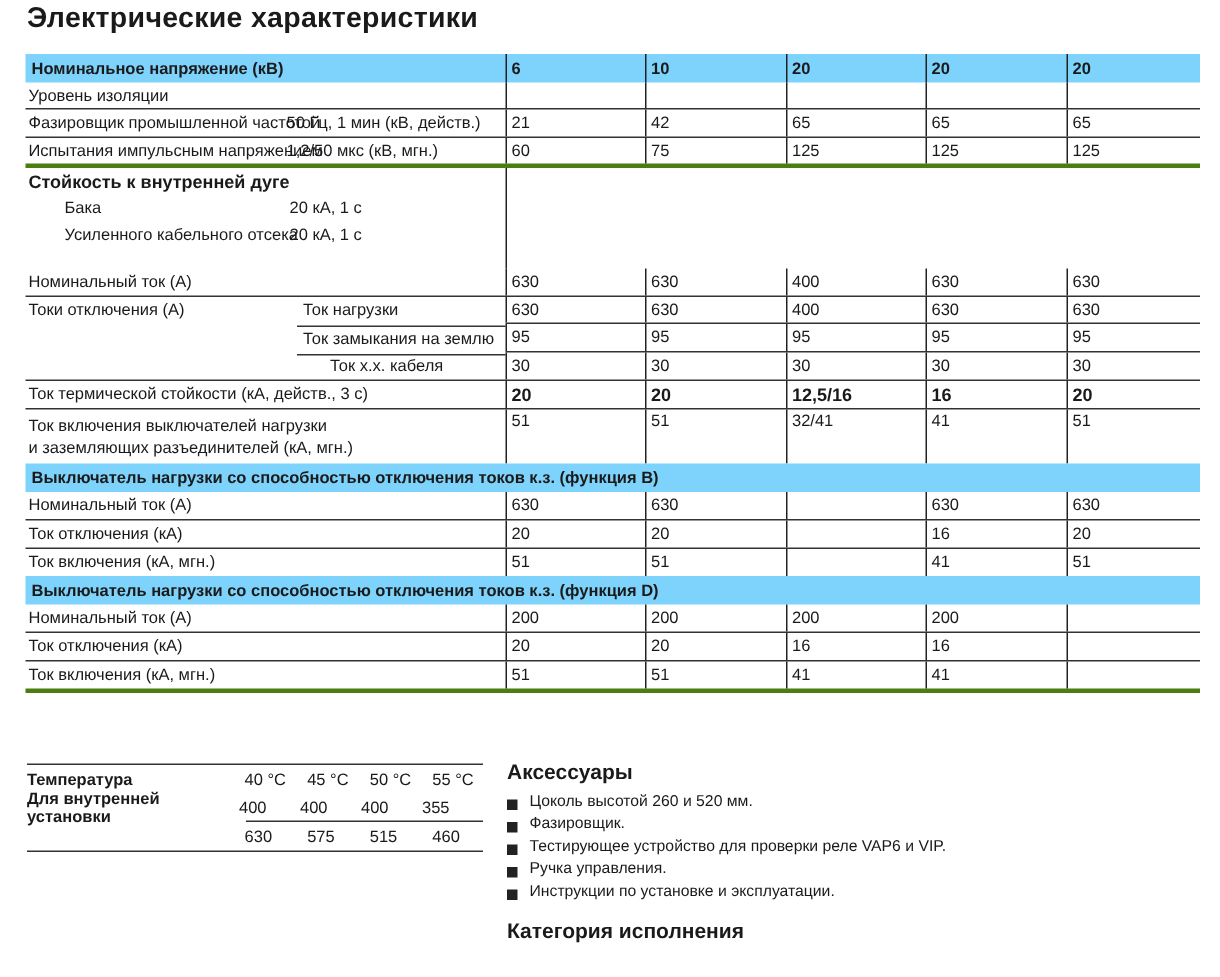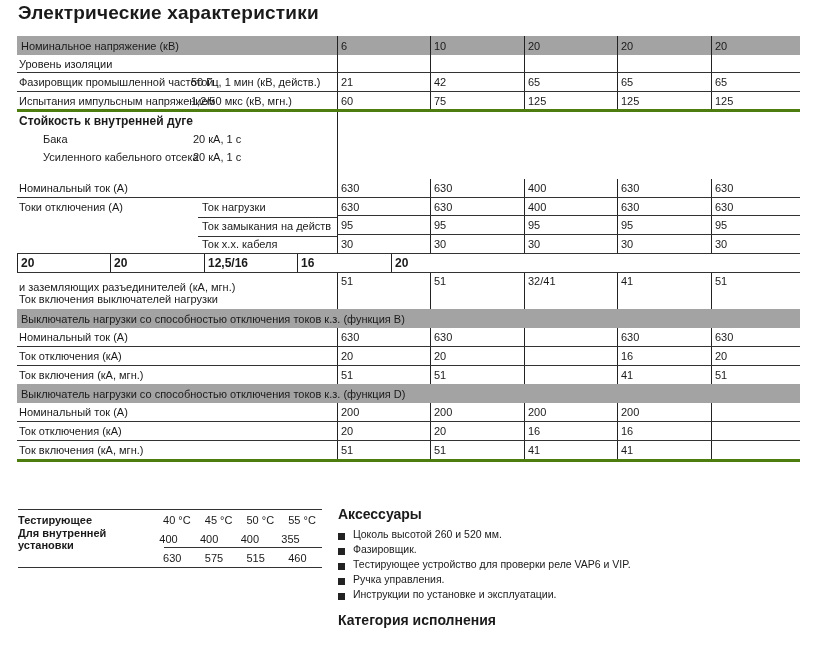--- a/index.html
+++ b/index.html
@@ -4,21 +4,21 @@
 <style>
   html, body { margin:0; padding:0; background:#fff; }
   body { width:813px; height:651px; position:relative; overflow:hidden;
          font-family:"Liberation Sans", sans-serif; color:#1a1a1a; }
   .title { position:absolute; left:18px; top:2px; font-size:19px; font-weight:bold; letter-spacing:0.2px; }
 
   .tbl { position:absolute; left:17px; top:36px; width:783px; }
   .row { position:relative; display:flex; box-sizing:border-box; border-bottom:1.5px solid #333; font-size:11px; }
   .row.thick { border-bottom:3px solid #4d7c0f;text-align:center; }
   .row.nob { border-bottom:none; }
-  .row.green { background:#a3a3a3; border-bottom:none; font-weight:normal; }
+  .row.green { background:#7dd3fc; border-bottom:none; font-weight:bold; }
   .lab { width:320px; box-sizing:border-box; padding:0 0 0 2px; display:flex; align-items:center; position:relative; }
   .lab .a { display:inline-block; }
   .lab .b { position:absolute; left:174px; }
   .lab .sub { position:absolute; left:181px; top:0; bottom:-1.5px; right:0; padding-left:4px; display:flex; align-items:center; border-bottom:1.5px solid #333; }
   .cells { display:flex; flex:1; }
   .c { box-sizing:border-box; border-left:1.5px solid #222; padding-left:3px; display:flex; align-items:center; }
   .c1{width:93px;} .c2{width:94px;} .c3{width:93px;} .c4{width:94px;} .c5{width:89px;}
   .row.green .c { border-left:1.5px solid #222; }
   .row.band .lab { width:100%; padding-left:4px; }
   .bold { font-weight:bold; font-size:12px; }
@@ -129,55 +129,56 @@
     <div class="cells" style="border-bottom:1.5px solid #333">
       <div class="c c1">630</div>
       <div class="c c2">630</div>
       <div class="c c3">400</div>
       <div class="c c4">630</div>
       <div class="c c5">630</div>
     </div>
   </div>
   <div class="row nob" style="height:19px">
     <div class="lab">
-        <span class="sub">Ток замыкания на действ</span>
+        <span class="sub">Ток замыкания на землю</span>
       </div>
     <div class="cells" style="border-bottom:1.5px solid #333">
       <div class="c c1">95</div>
       <div class="c c2">95</div>
       <div class="c c3">95</div>
       <div class="c c4">95</div>
       <div class="c c5">95</div>
     </div>
   </div>
   <div class="row" style="height:19px">
     <div class="lab">
-        <span style="position:absolute;left:185px">Ток х.х. кабеля</span>
+        <span style="position:absolute;left:203px">Ток х.х. кабеля</span>
       </div>
     <div class="cells">
       <div class="c c1">30</div>
       <div class="c c2">30</div>
       <div class="c c3">30</div>
       <div class="c c4">30</div>
       <div class="c c5">30</div>
     </div>
   </div>
   <div class="row" style="height:19px">
+    <div class="lab">Ток термической стойкости (кА, действ., 3 с)</div>
     <div class="cells bold">
       <div class="c c1">20</div>
       <div class="c c2">20</div>
       <div class="c c3">12,5/16</div>
       <div class="c c4">16</div>
       <div class="c c5">20</div>
     </div>
   </div>
   <div class="row nob" style="height:36px">
     <div class="lab" style="flex-direction:column;align-items:flex-start;justify-content:center">
+      <div>Ток включения выключателей нагрузки</div>
       <div style="margin-top:3px">и заземляющих разъединителей (кА, мгн.)</div>
-      <div>Ток включения выключателей нагрузки</div>
     </div>
     <div class="cells">
       <div class="c c1 top">51</div>
       <div class="c c2 top">51</div>
       <div class="c c3 top">32/41</div>
       <div class="c c4 top">41</div>
       <div class="c c5 top">51</div>
     </div>
   </div>
 
@@ -245,21 +246,21 @@
       <div class="c c2">51</div>
       <div class="c c3">41</div>
       <div class="c c4">41</div>
       <div class="c c5"></div>
     </div>
   </div>
 </div>
 
 <div class="temp">
   <div class="trow">
-    <div class="tlab">Тестирующее</div>
+    <div class="tlab">Температура</div>
     <div class="tv">40 °C</div>
     <div class="tv">45 °C</div>
     <div class="tv">50 °C</div>
     <div class="tv">55 °C</div>
   </div>
   <div class="trow">
     <div class="tlab">Для внутренней установки</div>
     <div class="tv">400</div>
     <div class="tv">400</div>
     <div class="tv">400</div>

